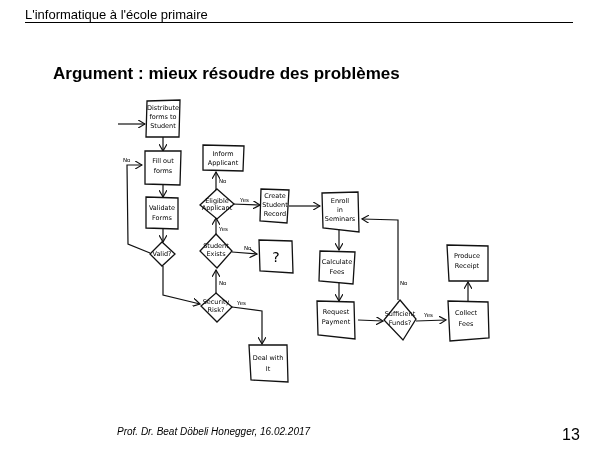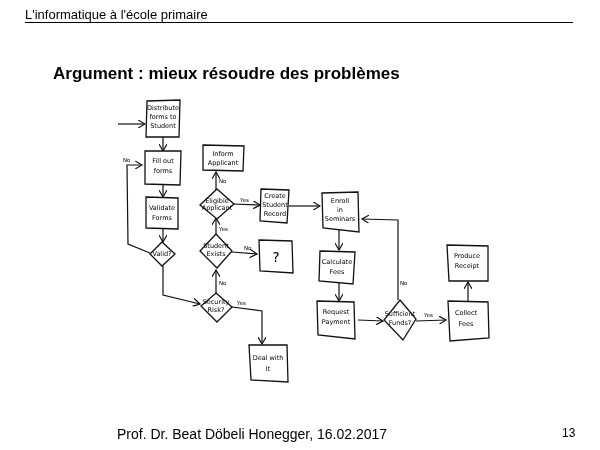--- a/index.html
+++ b/index.html
@@ -1,21 +1,21 @@
 <!DOCTYPE html>
 <html><head>
 <meta charset="utf-8">
 <style>
   html, body { margin:0; padding:0; background:#fff; }
   body { width:600px; height:450px; position:relative; overflow:hidden; font-family:"Liberation Sans", sans-serif; color:#000; }
   .header { position:absolute; left:25px; top:7px; font-size:13px; }
   .header-rule { position:absolute; left:25px; top:22px; width:548px; height:1px; background:#000; }
   .title { position:absolute; left:25px; top:64px; font-size:17px; font-weight:bold;margin-left:28px; }
-  .footer-author { position:absolute; left:117px; top:426px; font-size:14px; }
-  .footer-page { position:absolute; left:562px; top:426px; font-size:12px; }
+  .footer-author { position:absolute; left:117px; top:426px; font-size:10px;font-style:italic; }
+  .footer-page { position:absolute; left:562px; top:426px; font-size:16px; }
   svg { position:absolute; left:0; top:0; }
   .n text, .lbl { font-family:"DejaVu Sans", sans-serif; }
   .n text { font-size:6.5px; text-anchor:middle; }
   .lbl { font-size:5.5px; }
   .shape { fill:#fff; stroke:#111; stroke-width:1.3; }
   .edge { fill:none; stroke:#111; stroke-width:1.2; marker-end:url(#arr); }
 </style>
 </head>
 <body>
 

